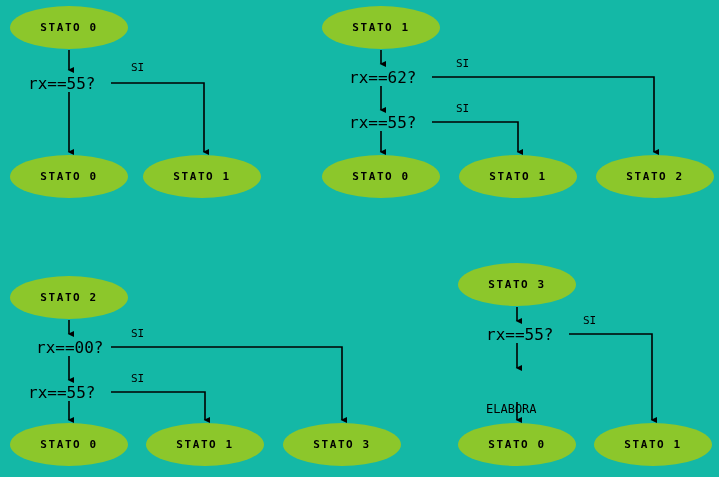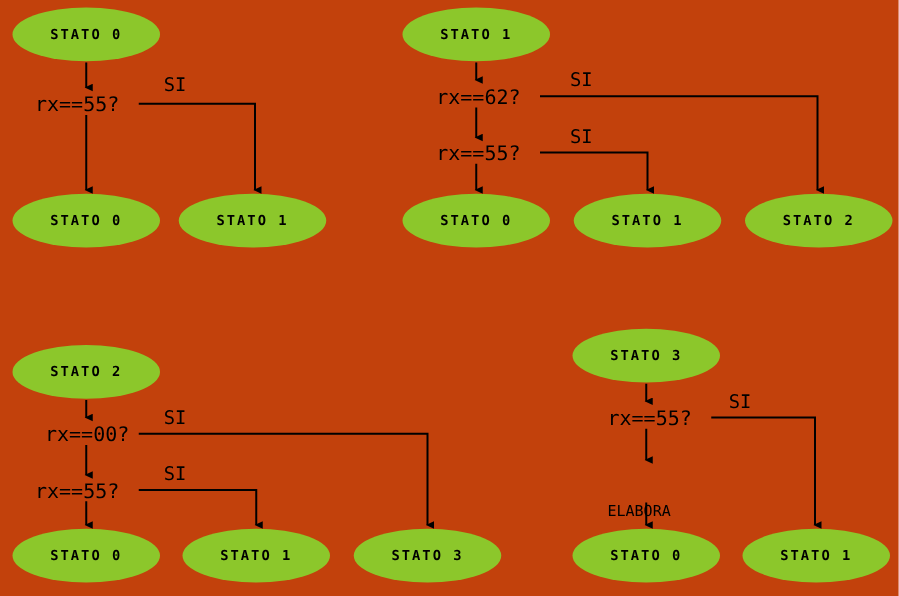--- a/index.html
+++ b/index.html
@@ -43,39 +43,39 @@
     position: absolute;
     font-family: "DejaVu Sans Mono", "Liberation Mono", monospace;
     font-size: 16px;
     color: #000000;
     white-space: pre;
     line-height: 13px;
   }
   .branch-label {
     position: absolute;
     font-family: "DejaVu Sans Mono", "Liberation Mono", monospace;
-    font-size: 15px;
+    font-size: 11px;
     color: #000000;
     white-space: pre;
     line-height: 12px;
   }
   .action-label {
     position: absolute;
     font-family: "DejaVu Sans Mono", "Liberation Mono", monospace;
     font-size: 12px;
     color: #000000;
     white-space: pre;
     line-height: 14px;
     text-align: left;
   }
 </style>
 </head>
 <body>
 
-<div id="canvas" style="background: #c2410c;">
+<div id="canvas" style="background: #14b8a6;">
 
   <svg class="diagram-svg" viewBox="0 0 719 477" xmlns="http://www.w3.org/2000/svg">
     <defs>
       <marker id="arrowhead" markerWidth="7" markerHeight="7" refX="3" refY="5.2" orient="auto" markerUnits="userSpaceOnUse">
         <polygon points="0,0 6,0 3,6.5" fill="#000000"></polygon>
       </marker>
     </defs>
 
     <g>
 

